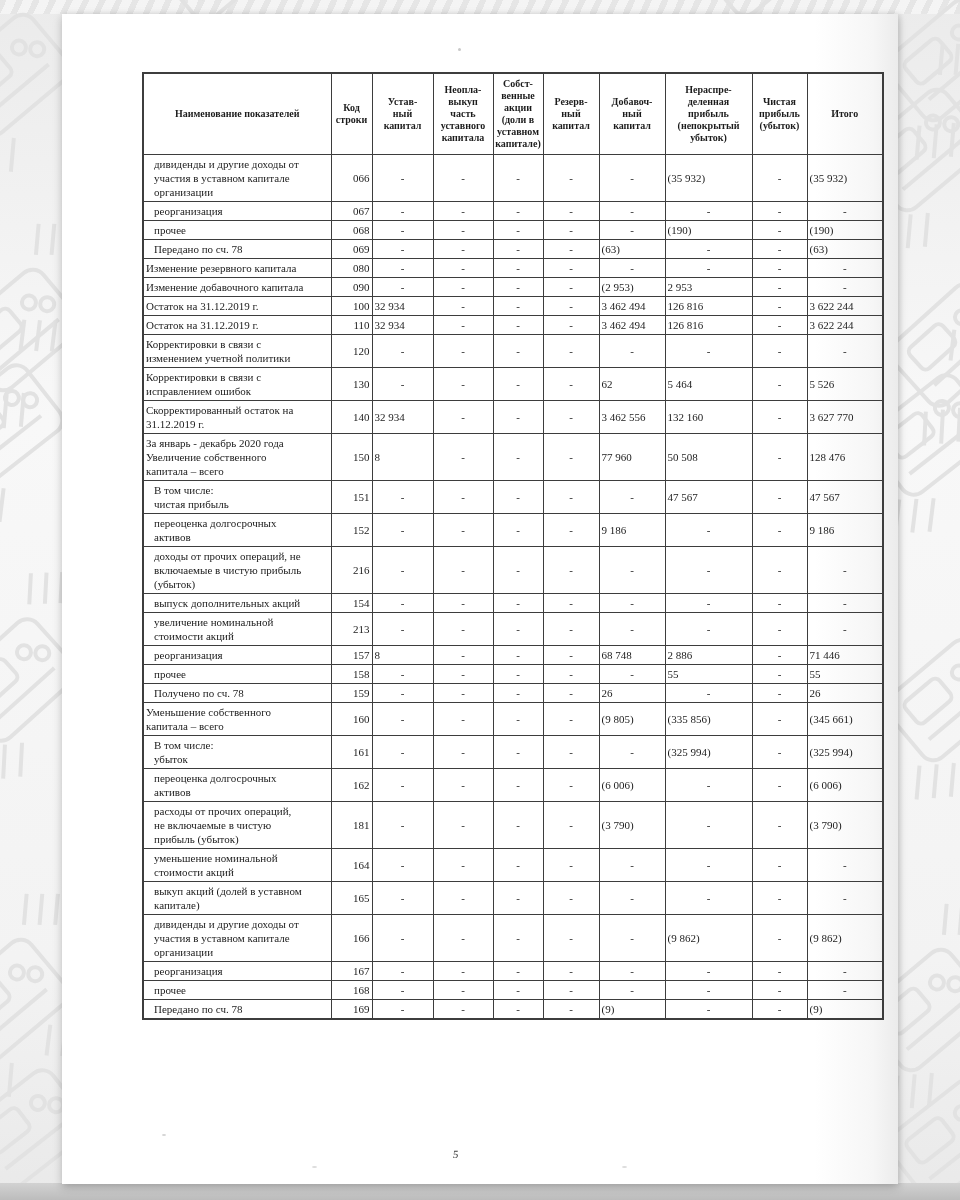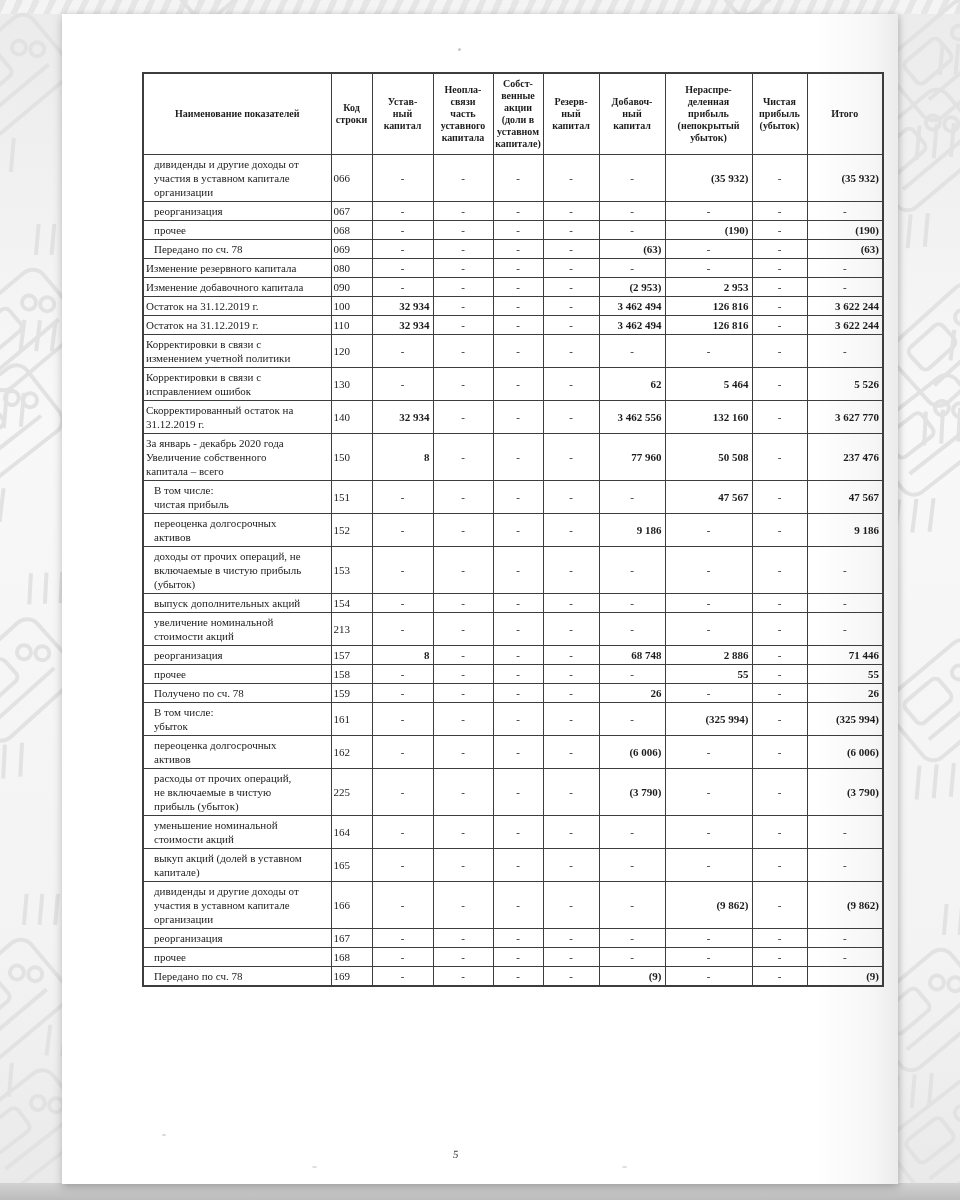--- a/index.html
+++ b/index.html
@@ -41,22 +41,22 @@
   table.equity th{
     font-weight:bold;font-size:10px;line-height:12px;
     text-align:center;vertical-align:middle;
     padding:4px 1px;white-space:pre-line;
   }
   table.equity td{
     font-size:11px;line-height:14px;vertical-align:middle;padding:2px 2px;
   }
   td.label{text-align:left;white-space:pre-line;padding-left:2px;margin-top:32px;}
   td.label.indent{padding-left:10px;}
-  td.code{text-align:left;}
-  td.val.num{text-align:right;padding-right:3px;white-space:nowrap;font-weight:bold;}
+  td.code{text-align:right;}
+  td.val.num{text-align:left;padding-right:3px;white-space:nowrap;}
   td.val.dash{text-align:center;}
   .page-number{
     position:absolute;left:391px;top:1134px;
     font-size:11px;color:#3a3a3a;transform:skewX(-6deg);
   }
   .speck{position:absolute;background:#c9c9c9;border-radius:50%;}
   .speck.s1{left:396px;top:34px;width:3px;height:3px;}
   .speck.s2{left:100px;top:1120px;width:4px;height:2px;background:#d4d4d4;}
   .speck.s3{left:250px;top:1152px;width:5px;height:2px;background:#dcdcdc;}
   .speck.s4{left:560px;top:1152px;width:5px;height:2px;background:#dcdcdc;}
@@ -112,21 +112,21 @@
     </colgroup>
     <thead>
       <tr id="head-row">
           <th>Наименование показателей</th>
           <th>Код
 строки</th>
           <th>Устав-
 ный
 капитал</th>
           <th>Неопла-
-связи
+выкуп
 часть
 уставного
 капитала</th>
           <th>Собст-
 венные
 акции
 (доли в
 уставном
 капитале)</th>
           <th>Резерв-
@@ -289,21 +289,21 @@
 Увеличение собственного
 капитала – всего</td>
           <td class="code">150</td>
           <td class="val num">8</td>
           <td class="val dash">-</td>
           <td class="val dash">-</td>
           <td class="val dash">-</td>
           <td class="val num">77 960</td>
           <td class="val num">50 508</td>
           <td class="val dash">-</td>
-          <td class="val num">237 476</td>
+          <td class="val num">128 476</td>
         </tr>
         <tr>
           <td class="label indent">В том числе:
 чистая прибыль</td>
           <td class="code">151</td>
           <td class="val dash">-</td>
           <td class="val dash">-</td>
           <td class="val dash">-</td>
           <td class="val dash">-</td>
           <td class="val dash">-</td>
@@ -321,21 +321,21 @@
           <td class="val dash">-</td>
           <td class="val num">9 186</td>
           <td class="val dash">-</td>
           <td class="val dash">-</td>
           <td class="val num">9 186</td>
         </tr>
         <tr>
           <td class="label indent">доходы от прочих операций, не
 включаемые в чистую прибыль
 (убыток)</td>
-          <td class="code">153</td>
+          <td class="code">216</td>
           <td class="val dash">-</td>
           <td class="val dash">-</td>
           <td class="val dash">-</td>
           <td class="val dash">-</td>
           <td class="val dash">-</td>
           <td class="val dash">-</td>
           <td class="val dash">-</td>
           <td class="val dash">-</td>
         </tr>
         <tr>
@@ -393,20 +393,33 @@
           <td class="val dash">-</td>
           <td class="val dash">-</td>
           <td class="val dash">-</td>
           <td class="val dash">-</td>
           <td class="val num">26</td>
           <td class="val dash">-</td>
           <td class="val dash">-</td>
           <td class="val num">26</td>
         </tr>
         <tr>
+          <td class="label">Уменьшение собственного
+капитала – всего</td>
+          <td class="code">160</td>
+          <td class="val dash">-</td>
+          <td class="val dash">-</td>
+          <td class="val dash">-</td>
+          <td class="val dash">-</td>
+          <td class="val num">(9 805)</td>
+          <td class="val num">(335 856)</td>
+          <td class="val dash">-</td>
+          <td class="val num">(345 661)</td>
+        </tr>
+        <tr>
           <td class="label indent">В том числе:
 убыток</td>
           <td class="code">161</td>
           <td class="val dash">-</td>
           <td class="val dash">-</td>
           <td class="val dash">-</td>
           <td class="val dash">-</td>
           <td class="val dash">-</td>
           <td class="val num">(325 994)</td>
           <td class="val dash">-</td>
@@ -422,21 +435,21 @@
           <td class="val dash">-</td>
           <td class="val num">(6 006)</td>
           <td class="val dash">-</td>
           <td class="val dash">-</td>
           <td class="val num">(6 006)</td>
         </tr>
         <tr>
           <td class="label indent">расходы от прочих операций,
 не включаемые в чистую
 прибыль (убыток)</td>
-          <td class="code">225</td>
+          <td class="code">181</td>
           <td class="val dash">-</td>
           <td class="val dash">-</td>
           <td class="val dash">-</td>
           <td class="val dash">-</td>
           <td class="val num">(3 790)</td>
           <td class="val dash">-</td>
           <td class="val dash">-</td>
           <td class="val num">(3 790)</td>
         </tr>
         <tr>

